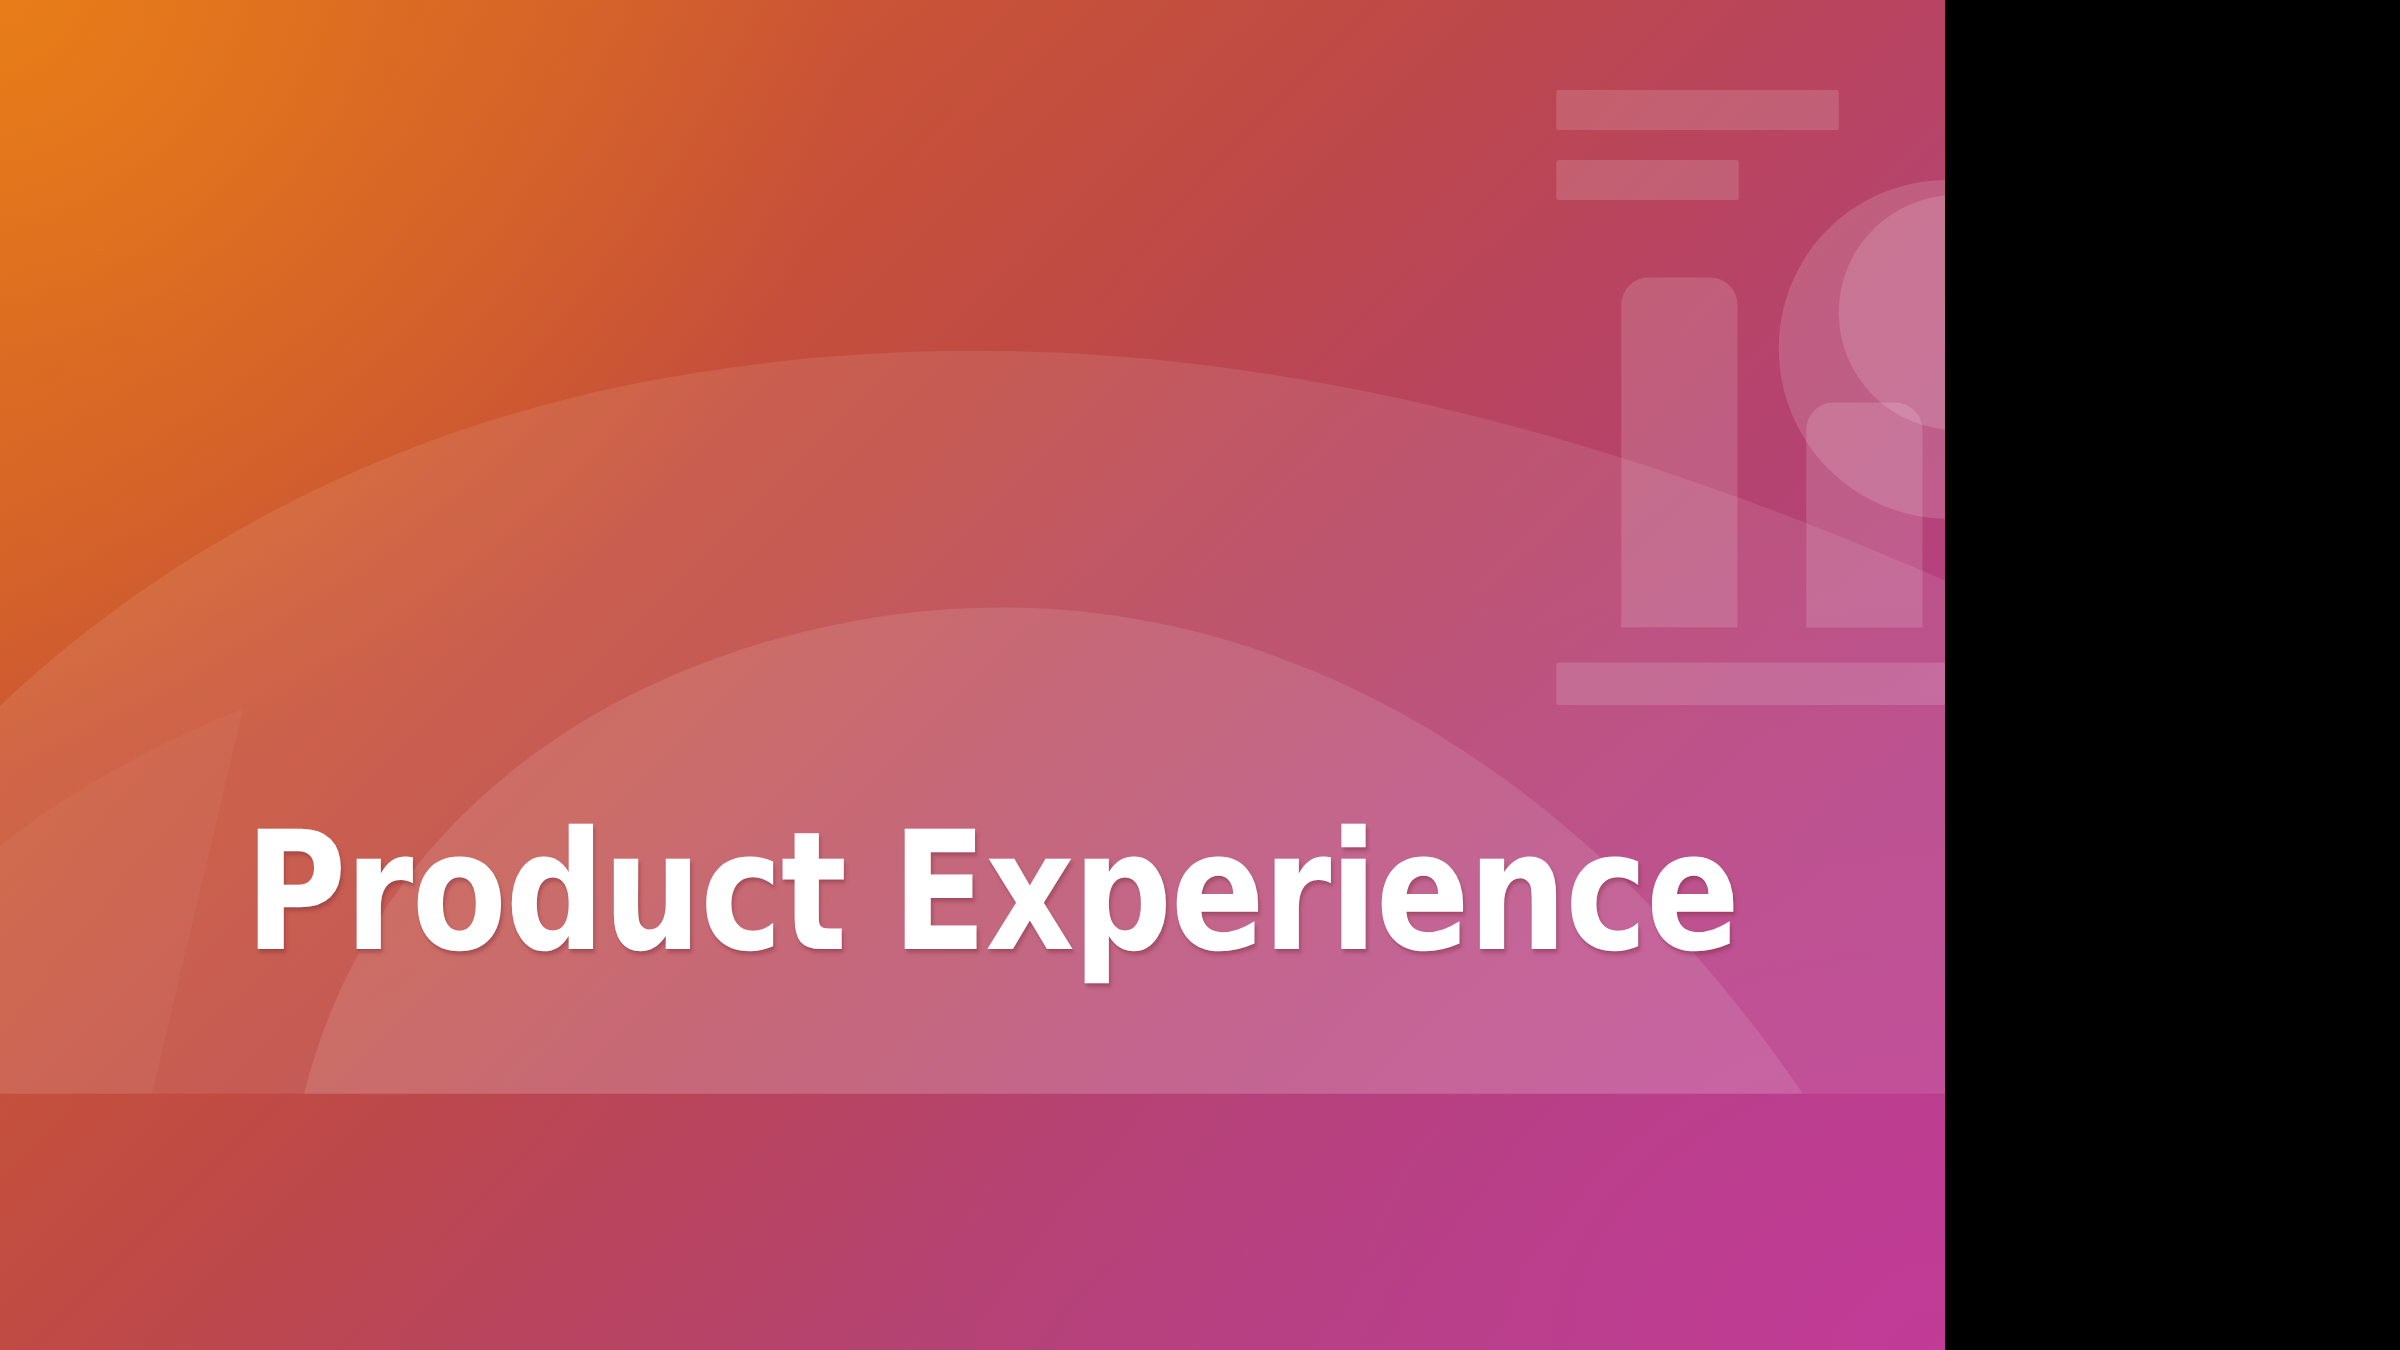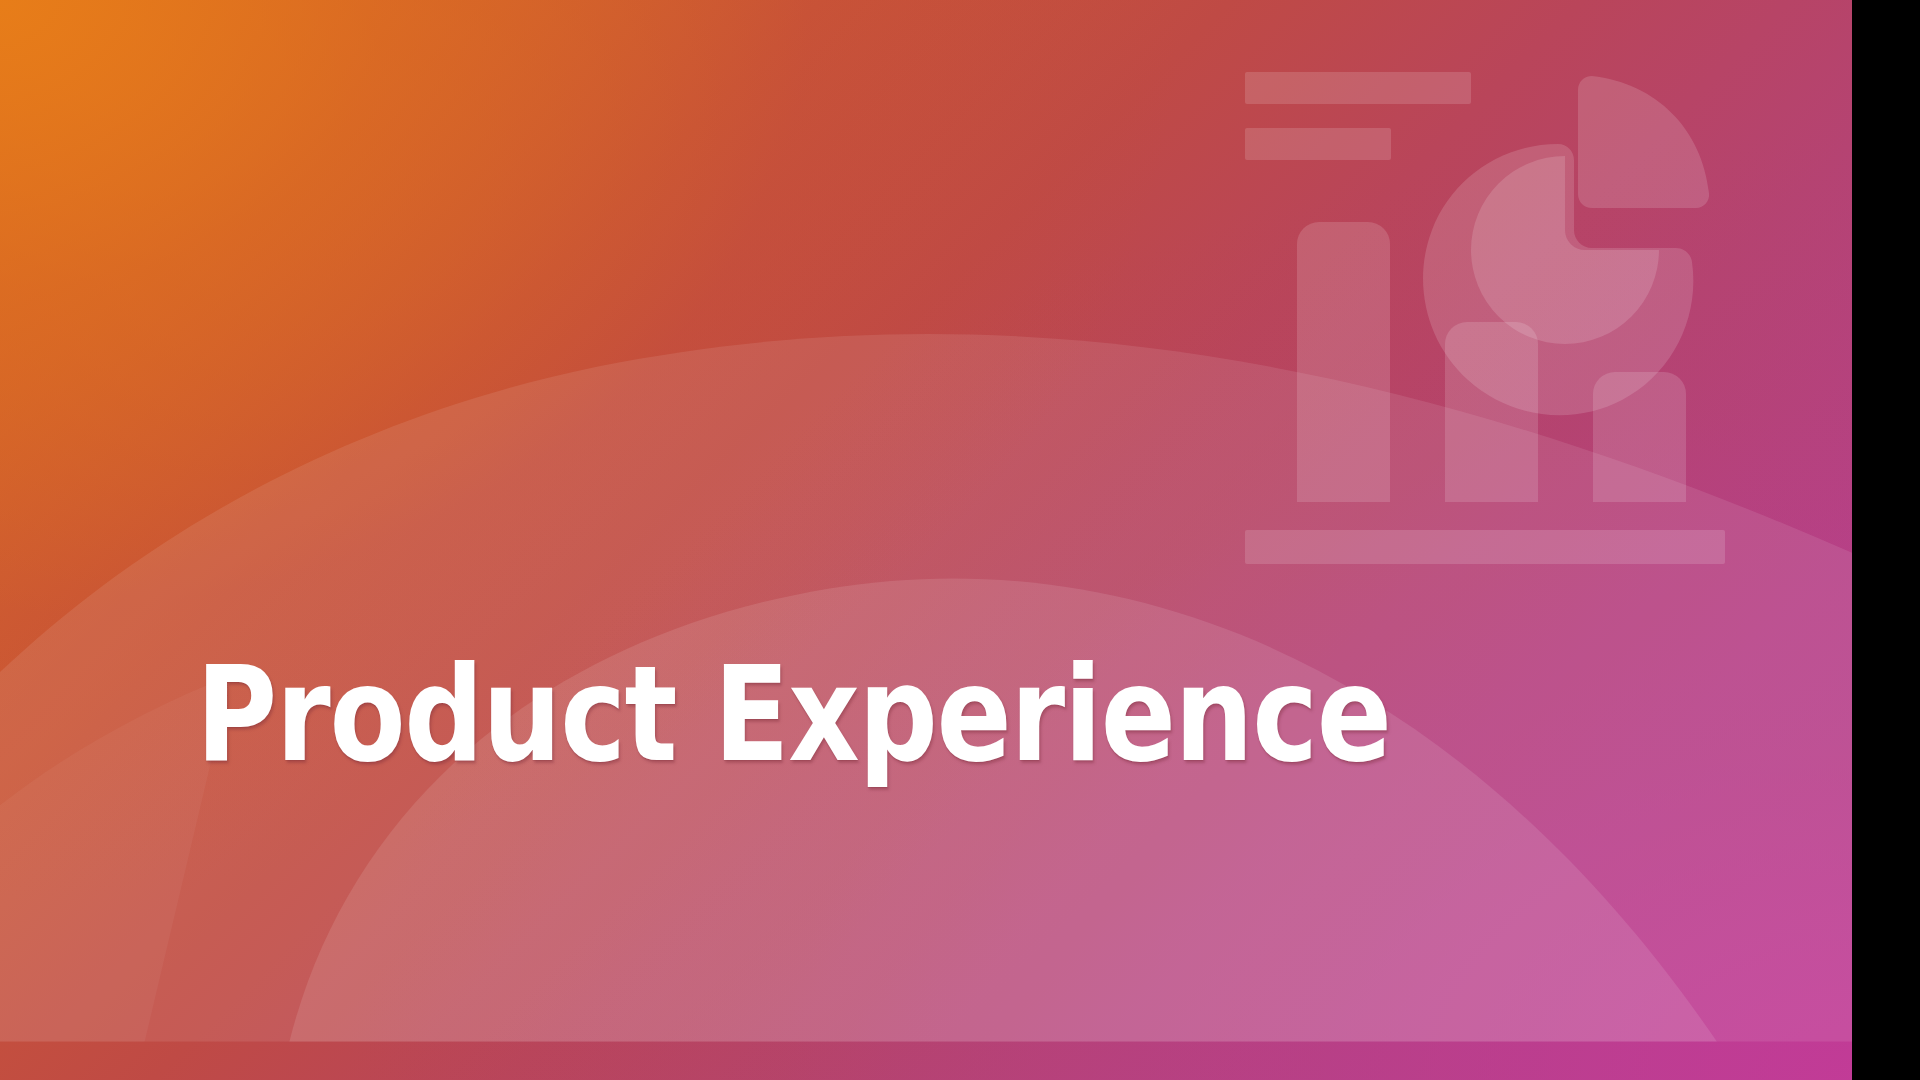--- a/index.html
+++ b/index.html
@@ -3,21 +3,21 @@
 <meta charset="utf-8">
 <title>Product Experience</title>
 <style>
   html, body {
     margin: 0;
     padding: 0;
     background: #000;
   }
   #slide {
     position: relative;
-    width: 1852px;
+    width: 1556px;
     height: 1080px;
     overflow: hidden;
     font-family: "Liberation Sans", "DejaVu Sans", sans-serif;
     
     background:
       linear-gradient(135deg,
         #df7320 0%,
         #d4652a 14%,
         #c85437 28%,
         #bf4a45 42%,

